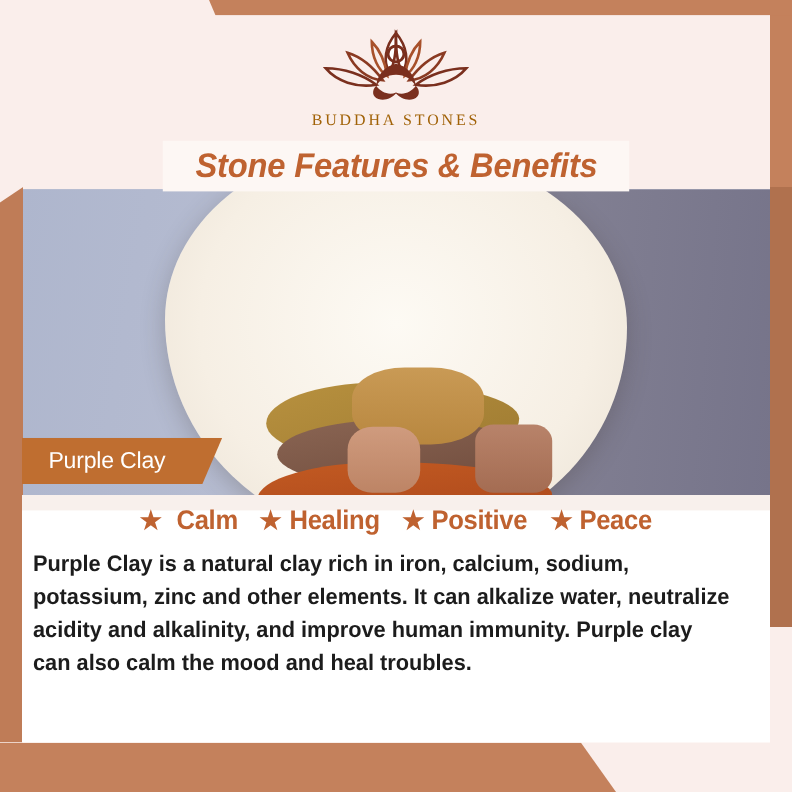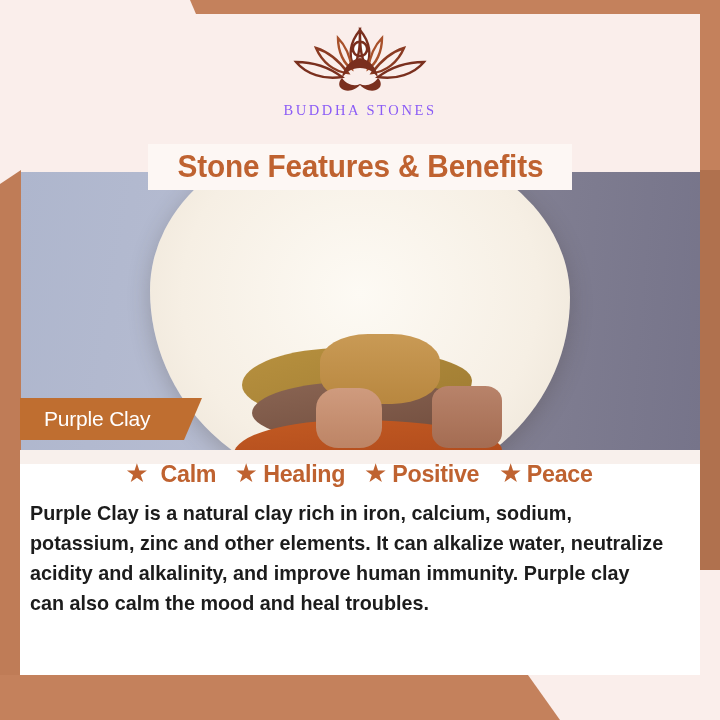--- a/index.html
+++ b/index.html
@@ -77,34 +77,35 @@
   .logo-mark {
     display: block;
     margin: 0 auto;
   }
   .logo-text {
     display: block;
     margin-top: 4px;
     font-family: "Liberation Serif", serif;
     font-size: 14.5px;
     letter-spacing: 2.6px;
-    color: #8b5cf6;
+    color: #a16207;
     font-weight: 400;
   }
 
   
   .title-band {
     position: absolute;
-    left: 148px; top: 144px;
+    left: 148px; top: 128px;
     width: 424px; height: 46px;
     background: #fdf7f4;
     display: flex;
     align-items: center;
     justify-content: center;
     z-index: 6;
+    font-style: italic;
   }
   .title-text {
     font-family: "Liberation Sans Narrow", "Liberation Sans", sans-serif;
     font-weight: 700;
     font-size: 31px;
     color: #bf6230;
     letter-spacing: -0.2px;
     transform: scaleX(0.96);
     white-space: nowrap;
   }

